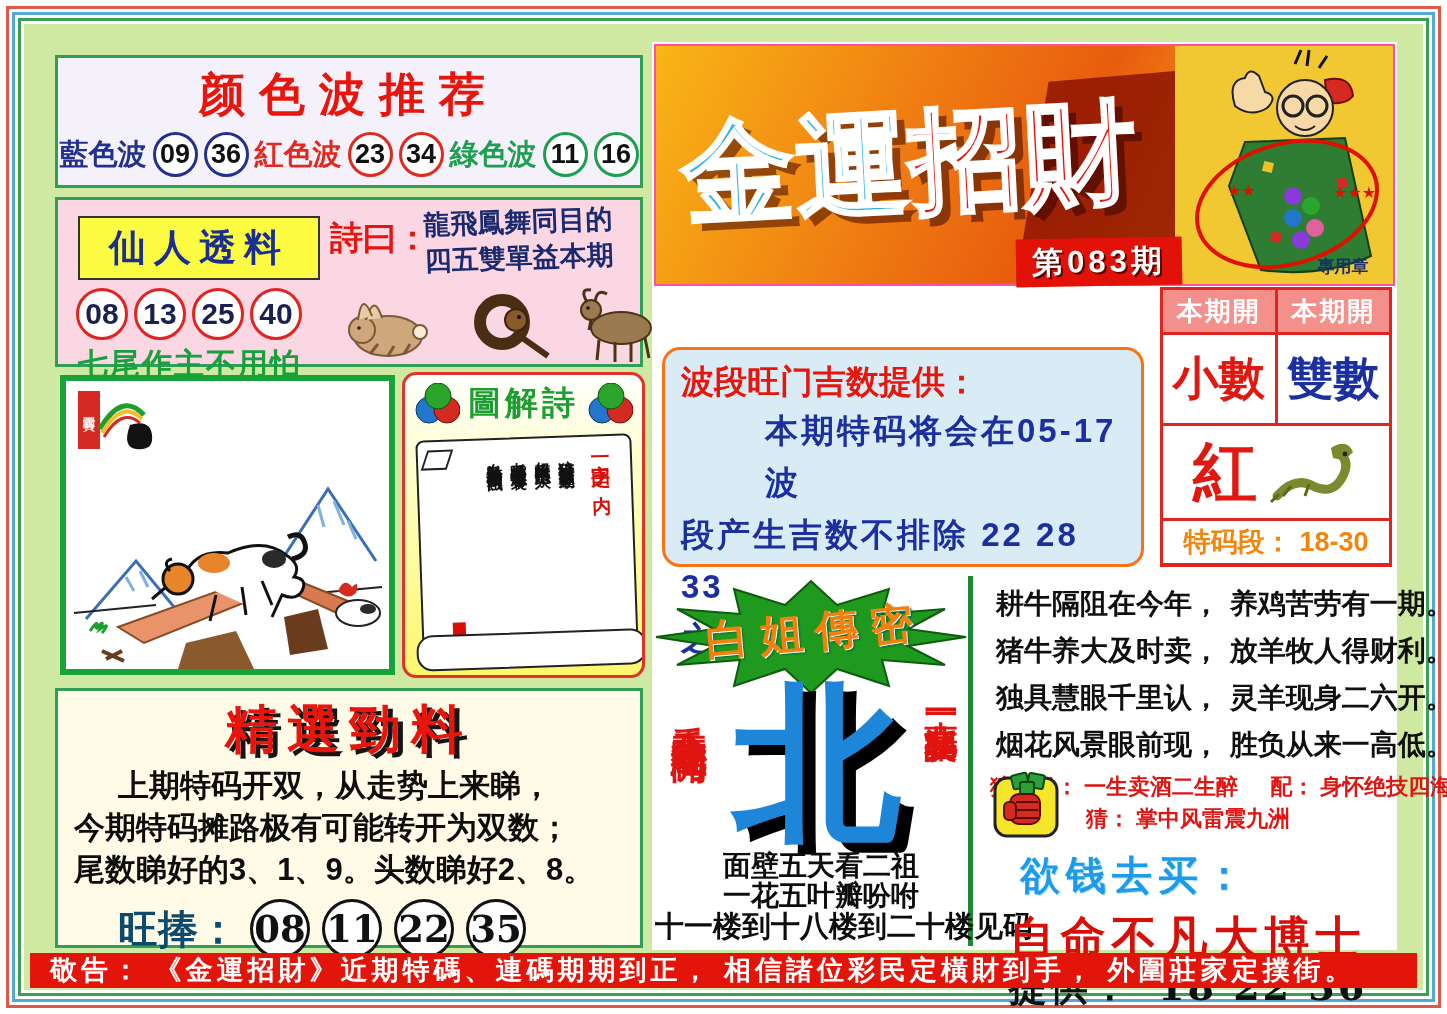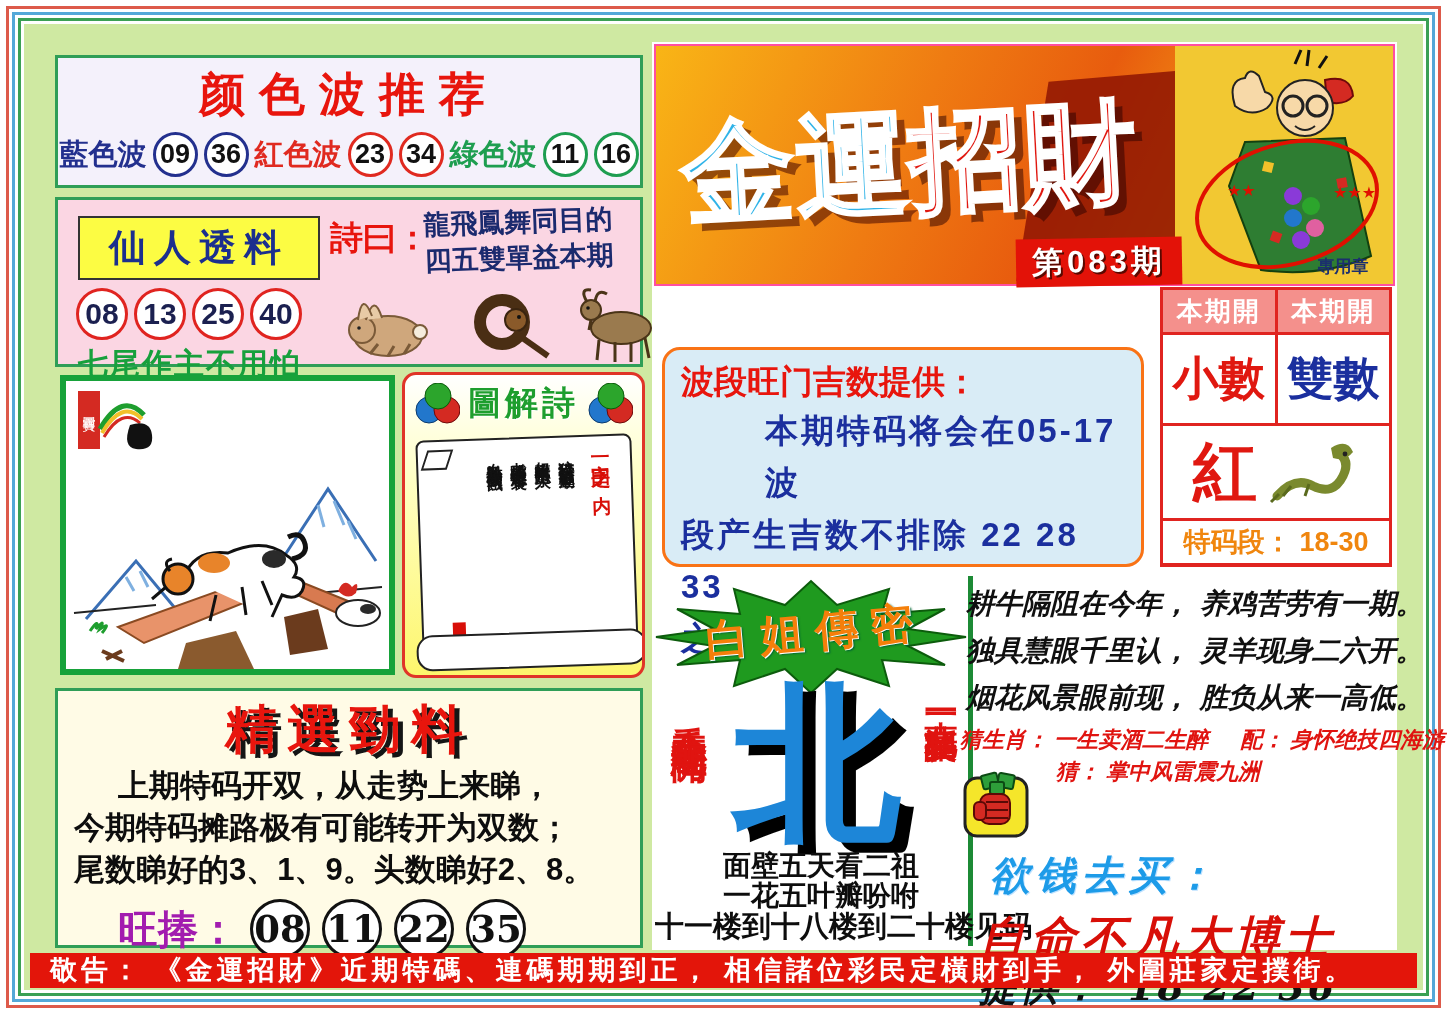--- a/index.html
+++ b/index.html
@@ -47,21 +47,21 @@
   .tj-col{color:#111;font-size:16px;font-weight:bold;font-family:"DejaVu Serif",serif;margin:0 3px;letter-spacing:2px;}
   .tj-sign{position:absolute;left:8px;bottom:14px;writing-mode:vertical-rl;color:#d80f08;font-size:16px;font-weight:bold;font-family:"DejaVu Serif",serif;}
   .tj-seal{width:13px;height:13px;background:#d80f08;margin-bottom:4px;}
 
   
   .jingxuan{left:55px;top:688px;width:588px;height:260px;background:#fffbe6;border:3px solid #2f9e57;}
   .jx-title{text-align:center;color:#e8150d;font-size:52px;font-weight:bold;letter-spacing:10px;margin-top:4px;text-shadow:5px 4px 0 #151515;}
   .jx-line{color:#0d0d0d;font-size:31px;font-weight:bold;line-height:42px;padding-left:16px;}
   .jx-line.first{padding-left:60px;}
   .jx-wang{display:flex;align-items:center;gap:12px;margin-top:8px;padding-left:60px;}
-  .jx-wang-label{font-size:40px;font-weight:bold;font-family:"DejaVu Serif",serif;color:#a21caf;}
+  .jx-wang-label{font-size:40px;font-weight:bold;font-family:"DejaVu Serif",serif;color:#0c4a6e;}
   .jx-circle{width:60px;height:60px;border:3px solid #111;font-size:37px;color:#111;font-family:"DejaVu Serif",serif;}
 
   
   .rightcol{left:652px;top:42px;width:745px;height:908px;background:#ffffff;}
   .banner{left:654px;top:44px;width:741px;height:242px;border:2px solid #ff4fa0;overflow:hidden;
           background:linear-gradient(115deg,#f9b516,#ef7b12 35%,#e85c0e 55%,#f5a816 80%,#f2c12a);}
   .banner-band{position:absolute;left:380px;top:18px;width:400px;height:200px;background:#8e1402;transform:skew(-14deg) rotate(-5deg);opacity:.85;}
   .banner-title{position:absolute;left:26px;top:42px;font-size:112px;font-weight:bold;transform:rotate(-3deg);letter-spacing:2px;white-space:nowrap;}
   .t-blue{color:#2fb3e8;-webkit-text-stroke:3px #ffffff;text-shadow:9px 9px 0 rgba(70,8,0,.55);}
   .t-red{color:#e01810;-webkit-text-stroke:3px #ffffff;text-shadow:9px 9px 0 rgba(40,0,0,.5);}
@@ -94,21 +94,21 @@
   .burst{position:absolute;left:-4px;top:2px;width:320px;height:120px;}
   .burst-title{position:absolute;left:0;top:28px;width:320px;text-align:center;color:#f57f0a;font-size:43px;font-weight:bold;
                letter-spacing:12px;transform:rotate(-5deg);text-shadow:1px 1px 0 #fff,2px 2px 2px #063;}
   .bj-left{position:absolute;left:10px;top:122px;writing-mode:vertical-rl;color:#e01410;font-size:36px;font-weight:bold;font-family:"DejaVu Serif",serif;letter-spacing:4px;}
   .bj-right{position:absolute;right:4px;top:118px;writing-mode:vertical-rl;color:#e01410;font-size:33px;font-weight:bold;font-family:"DejaVu Serif",serif;letter-spacing:2px;}
   .bj-big{position:absolute;left:78px;top:104px;color:#1d86d8;font-size:168px;font-weight:bold;font-family:"DejaVu Serif",serif;line-height:168px;text-shadow:13px 10px 0 #000;}
   .bj-line{position:absolute;left:56px;width:220px;text-align:center;color:#0d0d0d;font-size:28px;font-weight:bold;white-space:nowrap;}
   .bj-bottom{position:absolute;left:0px;top:332px;width:312px;text-align:center;color:#0d0d0d;font-size:29px;font-weight:bold;white-space:nowrap;}
 
   
-  .rightinfo{left:952px;top:580px;width:412px;height:368px;font-style:italic;}
+  .rightinfo{left:982px;top:580px;width:412px;height:368px;}
   .rp-line{color:#101010;font-size:28px;font-weight:600;font-family:"DejaVu Serif",serif;line-height:47px;white-space:nowrap;padding-left:14px;}
   .rp-guess{color:#e01410;font-size:22px;font-weight:bold;white-space:nowrap;padding-left:8px;margin-top:4px;}
   .rp-guess2{color:#e01410;font-size:22px;font-weight:bold;text-align:center;margin-top:2px;}
   .rp-buyrow{position:absolute;left:0;top:268px;width:412px;display:flex;align-items:center;}
   .rp-buy{color:#1d9be8;font-size:40px;font-weight:bold;letter-spacing:6px;text-shadow:1px 1px 0 #bfe2ff;margin-left:38px;}
   .rp-buyval{position:absolute;left:0;top:328px;width:412px;text-align:center;color:#d80f08;font-size:45px;font-weight:bold;font-family:"DejaVu Serif",serif;letter-spacing:6px;white-space:nowrap;}
   .rp-provide{position:absolute;left:0;top:382px;width:412px;text-align:center;color:#101010;font-size:38px;font-weight:bold;font-family:"DejaVu Serif",serif;letter-spacing:3px;}
   .fist{position:absolute;left:10px;top:190px;}
 
   
@@ -334,20 +334,21 @@
     <div class="bj-left">香香小院紅梅開</div>
     <div class="bj-big">北</div>
     <div class="bj-right">一南一北話夢長</div>
     <div class="bj-line" style="top:302px">一花五叶瓣吩咐</div>
     <div class="bj-line" style="top:272px">面壁五天看二祖</div>
     <div class="bj-bottom">十一楼到十八楼到二十楼见码</div>
   </div>
 
   <div class="box rightinfo">
     <div class="rp-line">耕牛隔阻在今年， 养鸡苦劳有一期。</div>
+    <div class="rp-line">猪牛养大及时卖， 放羊牧人得财利。</div>
     <div class="rp-line">独具慧眼千里认， 灵羊现身二六开。</div>
     <div class="rp-line">烟花风景眼前现， 胜负从来一高低。</div>
     <div class="rp-guess">
       <span>猜生肖： 一生卖酒二生醉</span>
       <span style="margin-left:26px">配： 身怀绝技四海游</span>
     </div>
     <div class="rp-guess2">猜： 掌中风雷震九洲</div>
     <svg class="fist" width="70" height="70" viewBox="0 0 70 70">
       <rect x="3" y="8" width="62" height="58" rx="12" fill="#f5e62a" stroke="#222" stroke-width="3"></rect>
       <rect x="20" y="4" width="16" height="14" rx="2" fill="#2e9e3a" stroke="#0c4a14" stroke-width="2" transform="rotate(-14 28 11)"></rect>

